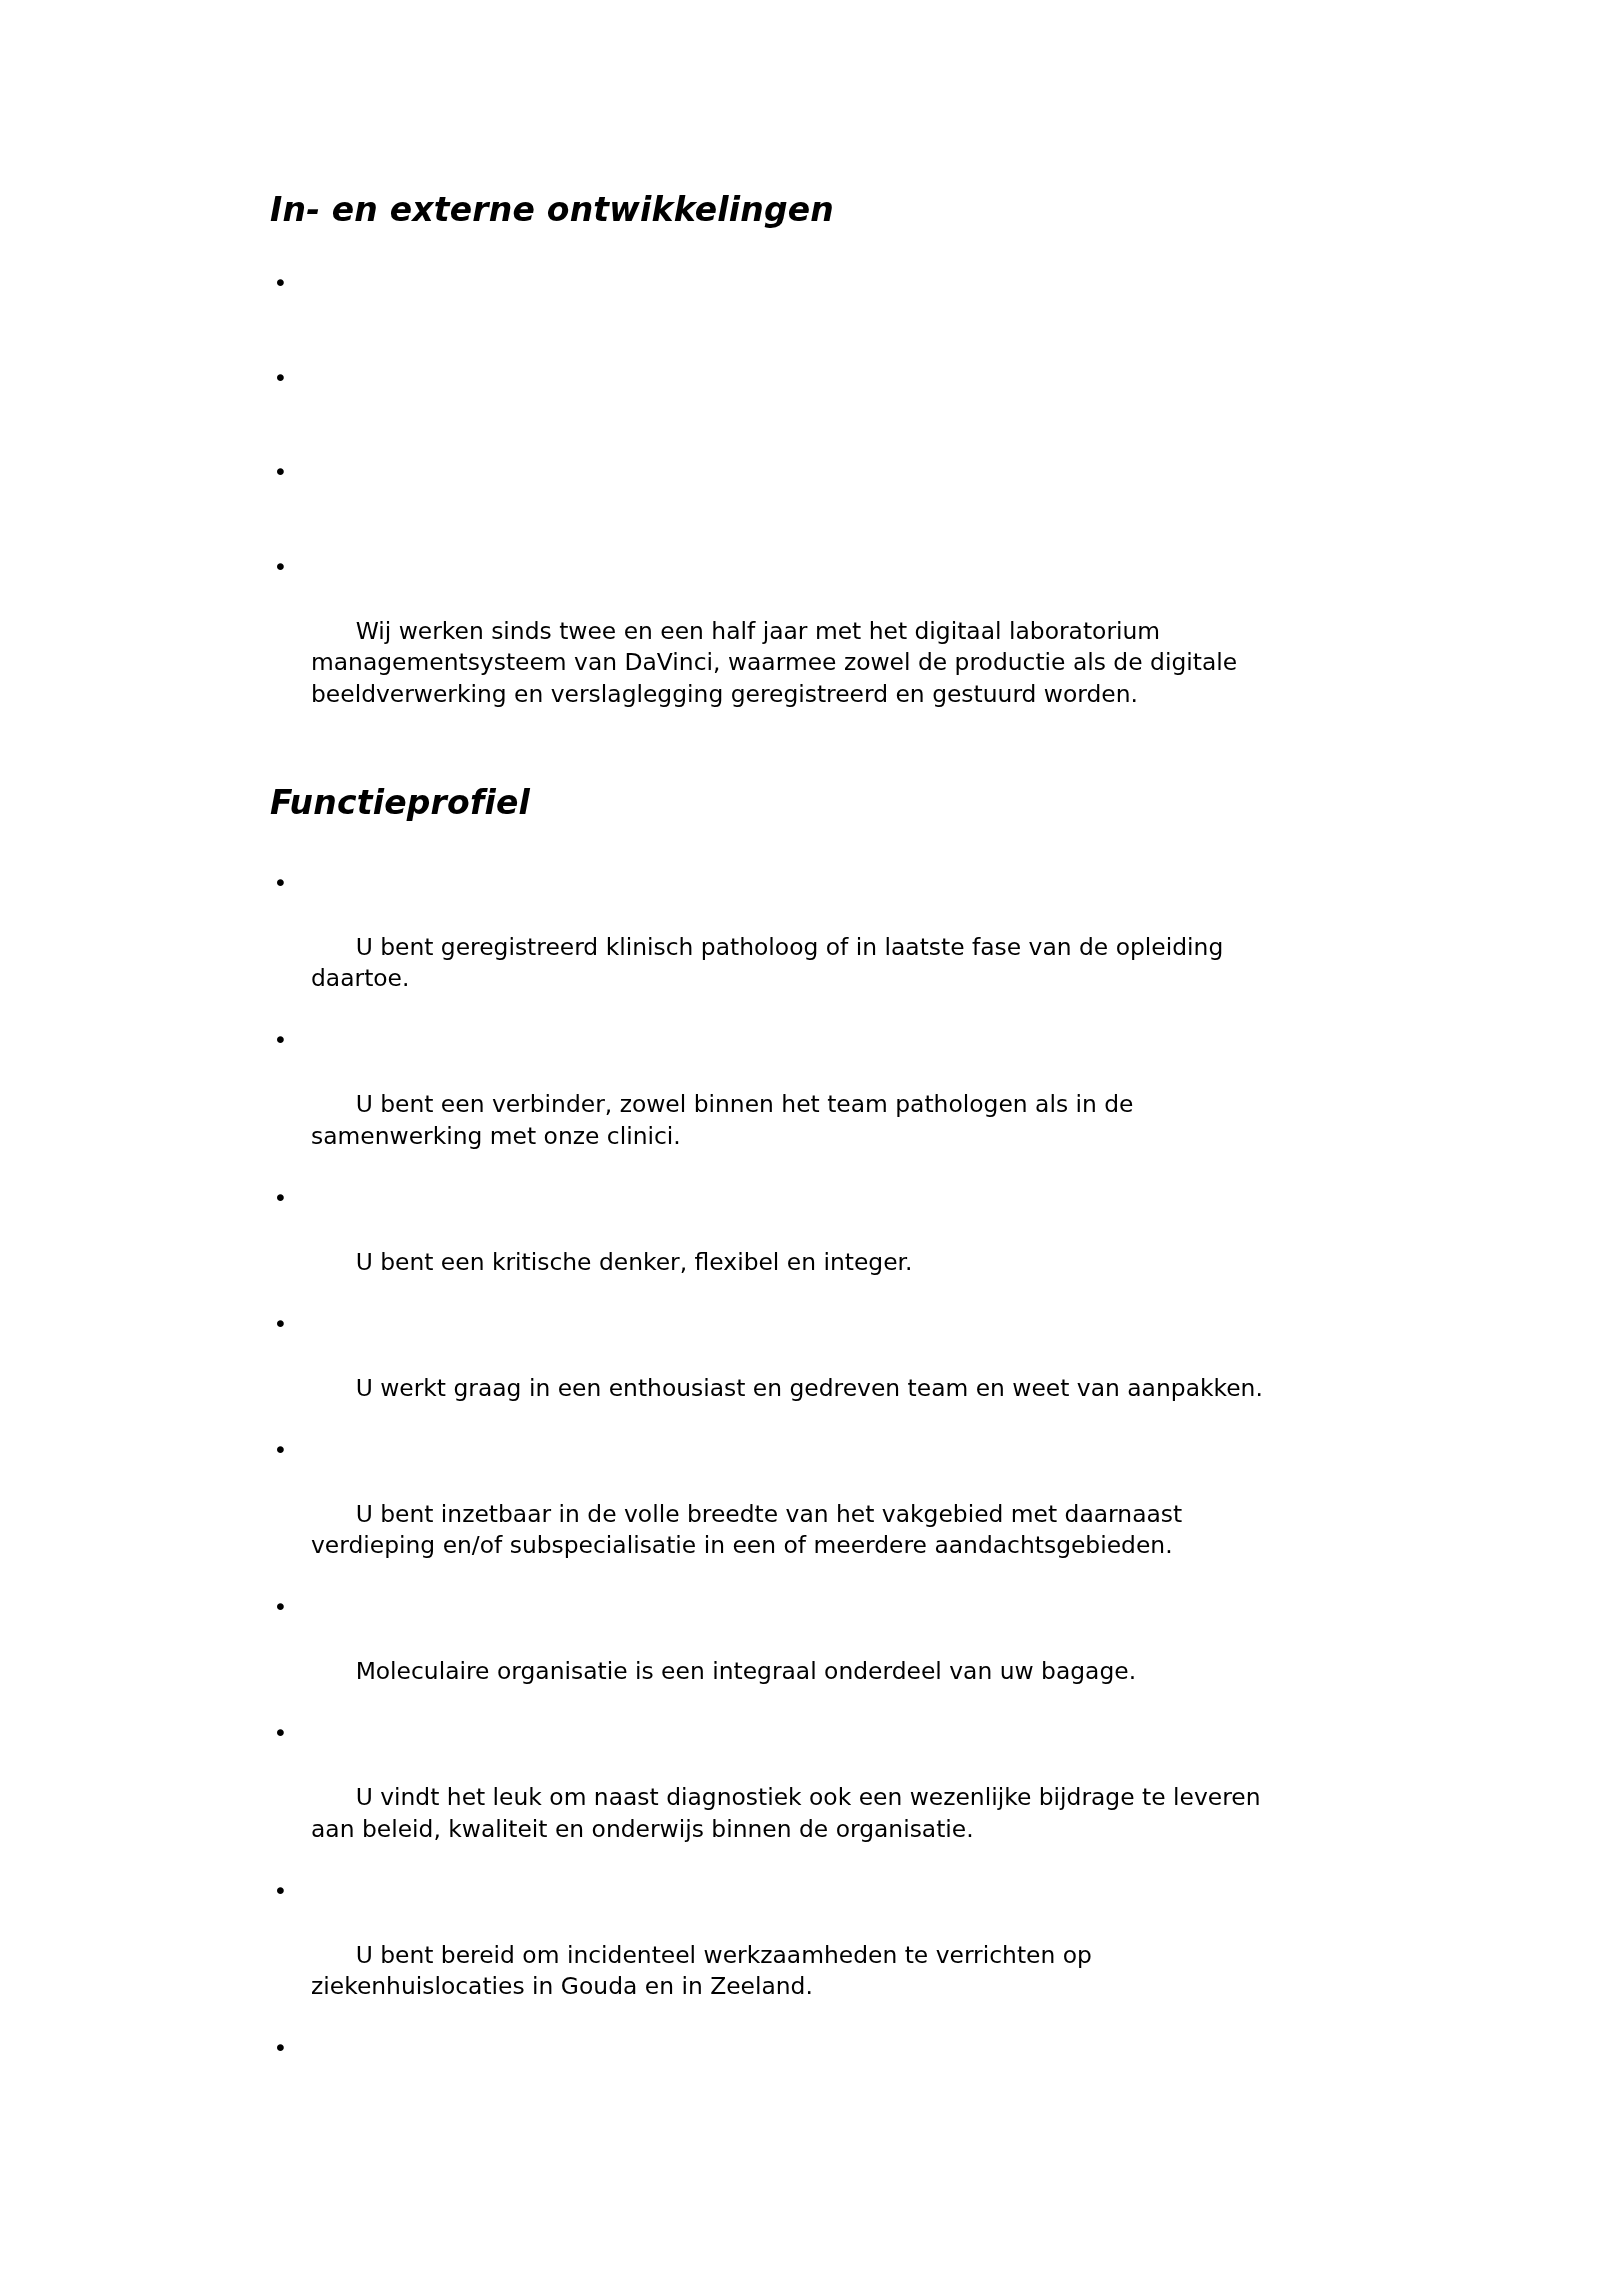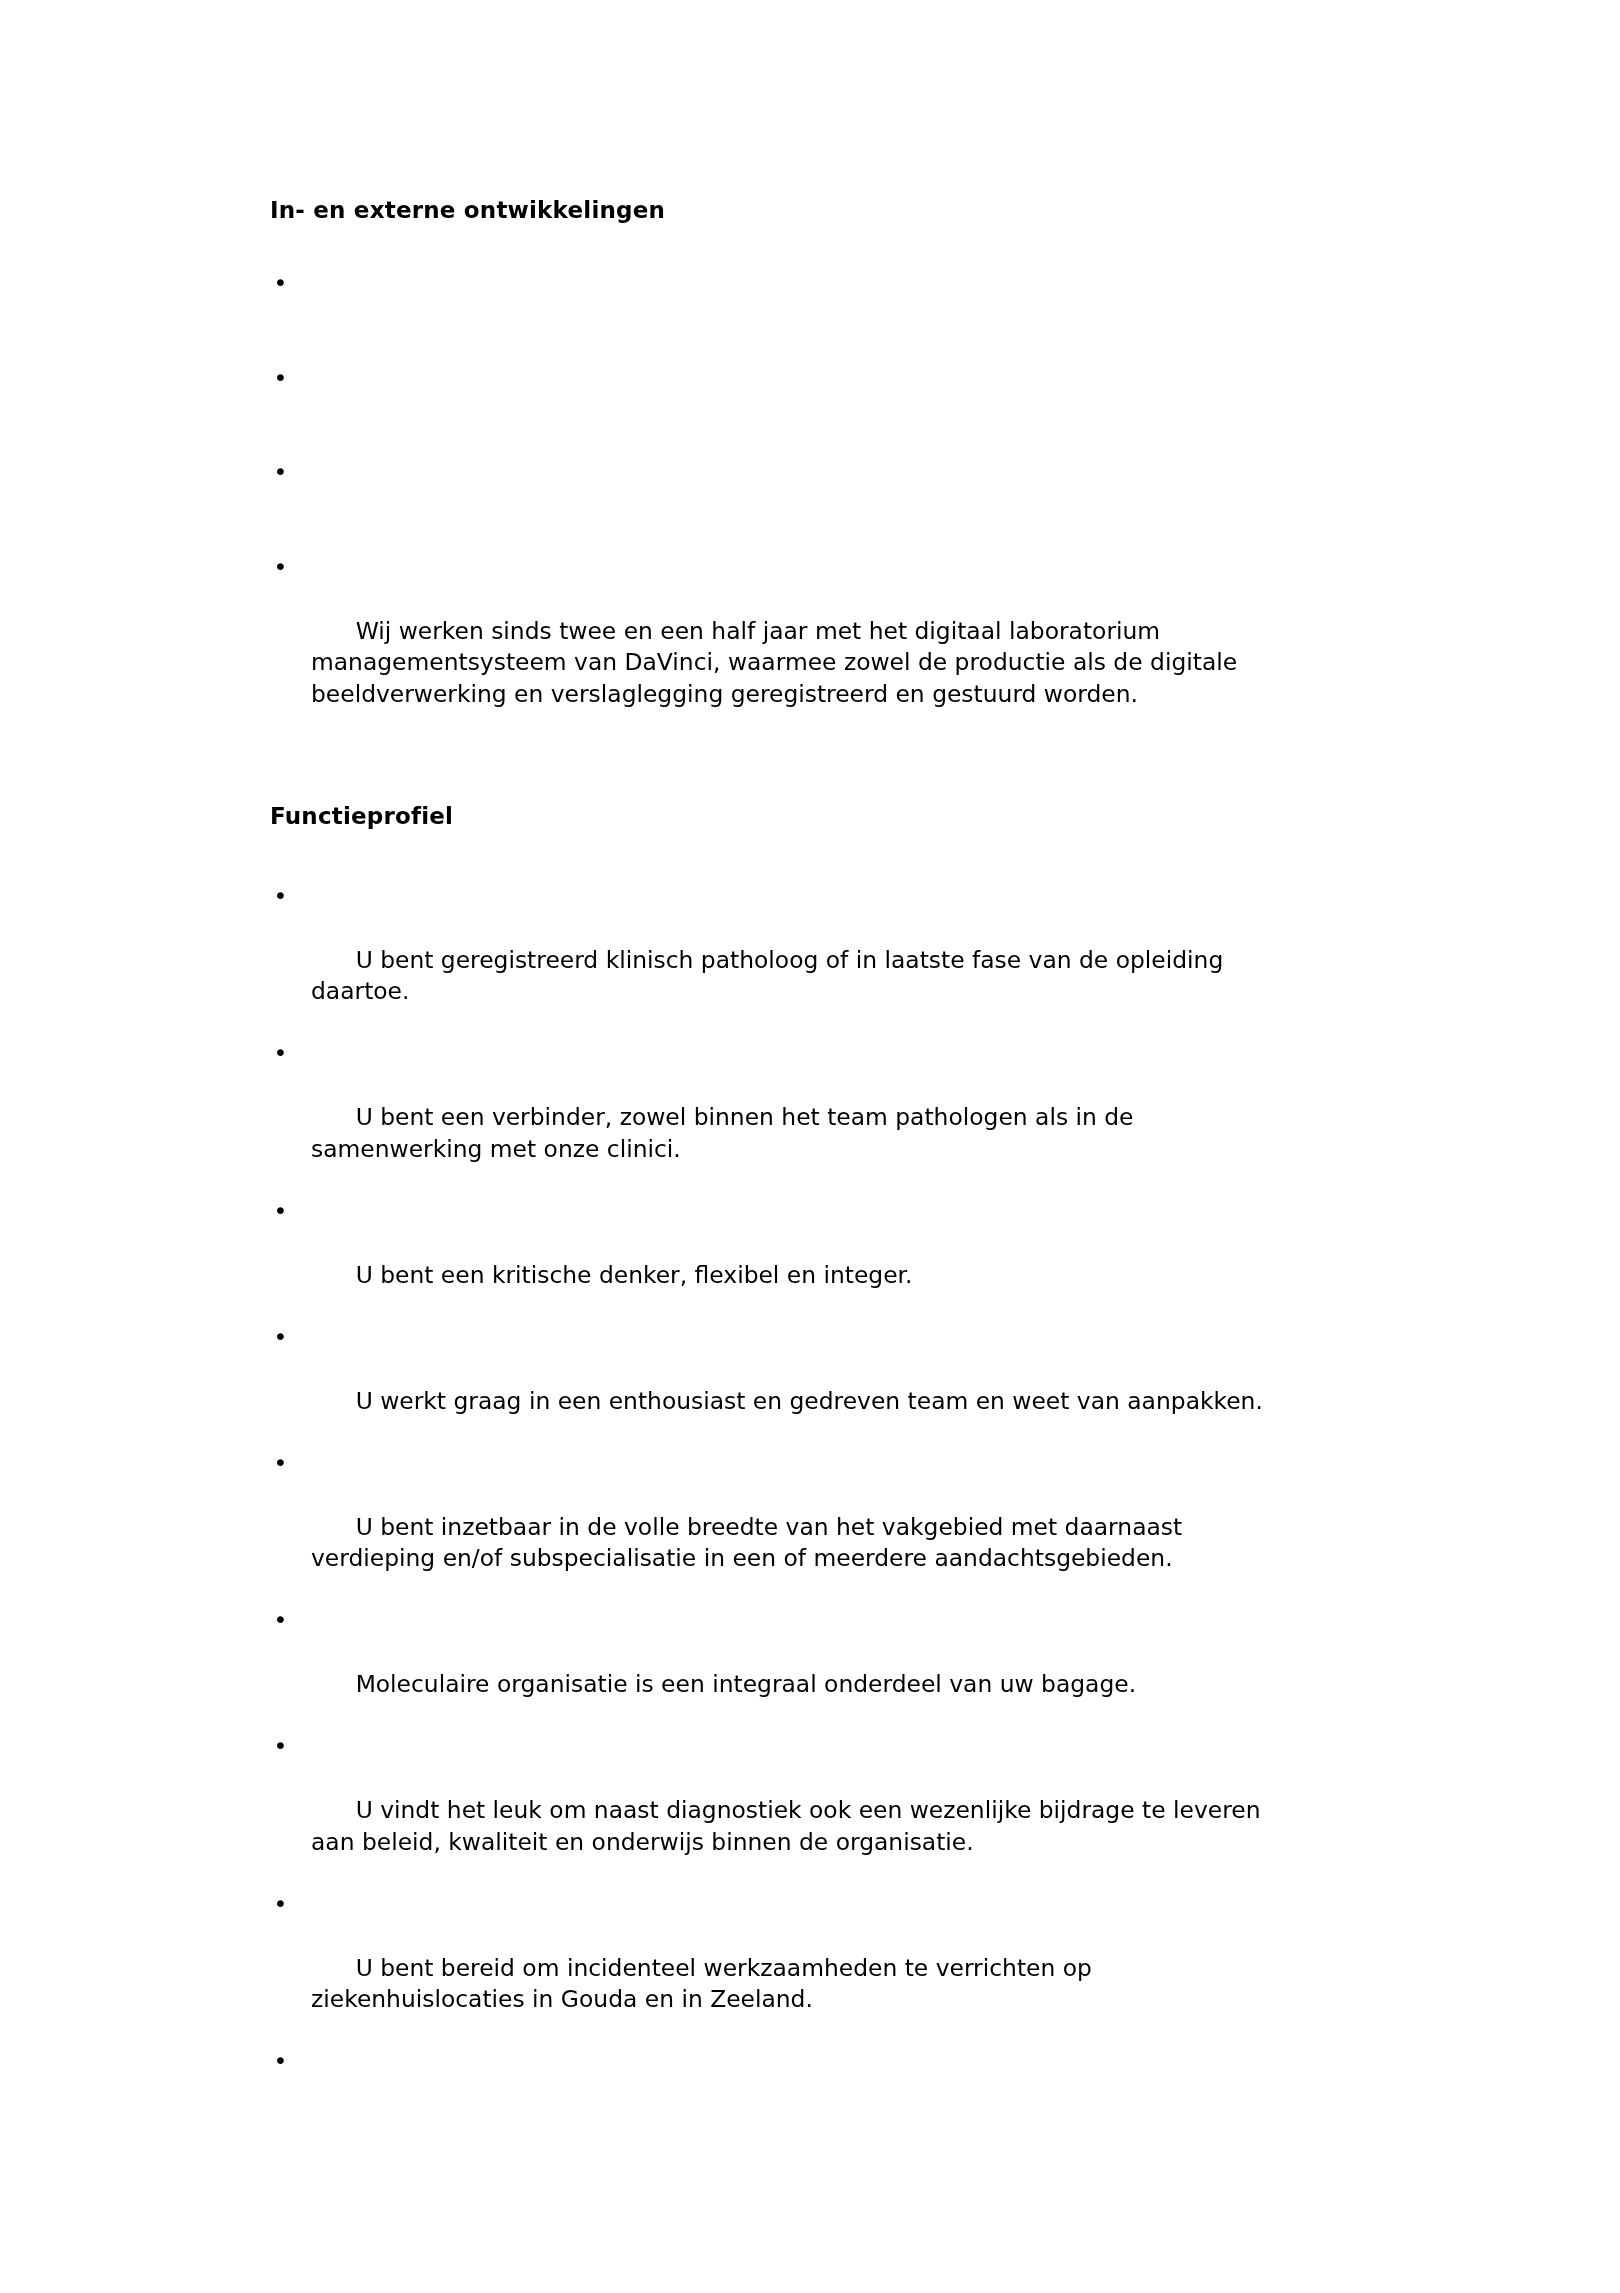--- a/index.html
+++ b/index.html
@@ -14,22 +14,23 @@
     color: #000000;
     overflow: hidden;
   }
   .doc {
     box-sizing: border-box;
     width: 1620px;
     height: 2293px;
     padding: 191px 144px 0 270px;
   }
   h2.sec-heading {
-    font-size: 23px;
+    font-size: 33px;
     font-weight: bold;
+    font-style: italic;
     line-height: 38px;
     margin: 0;
     letter-spacing: 0.2px;
   }
   ul.bullet-list {
     list-style: none;
     margin: 0;
     padding: 0;
   }
   li.bullet-item {
@@ -41,21 +42,21 @@
   }
   li.bullet-item .marker {
     position: absolute;
     left: 3.6px;
     top: -0.9px;
     font-size: 23.4px;
     line-height: 31.5px;
   }
   
   #list-ontwikkelingen   { margin-top: 40px; }
-  #h-functieprofiel      { margin-top: 55px; }
+  #h-functieprofiel      { margin-top: 42px; }
   #list-functieprofiel   { margin-top: 47px; }
 </style>
 </head>
 <body>
 
 <div class="doc">
 
   <h2 class="sec-heading" id="h-ontwikkelingen">In- en externe ontwikkelingen</h2>
 
   <ul class="bullet-list" id="list-ontwikkelingen">

